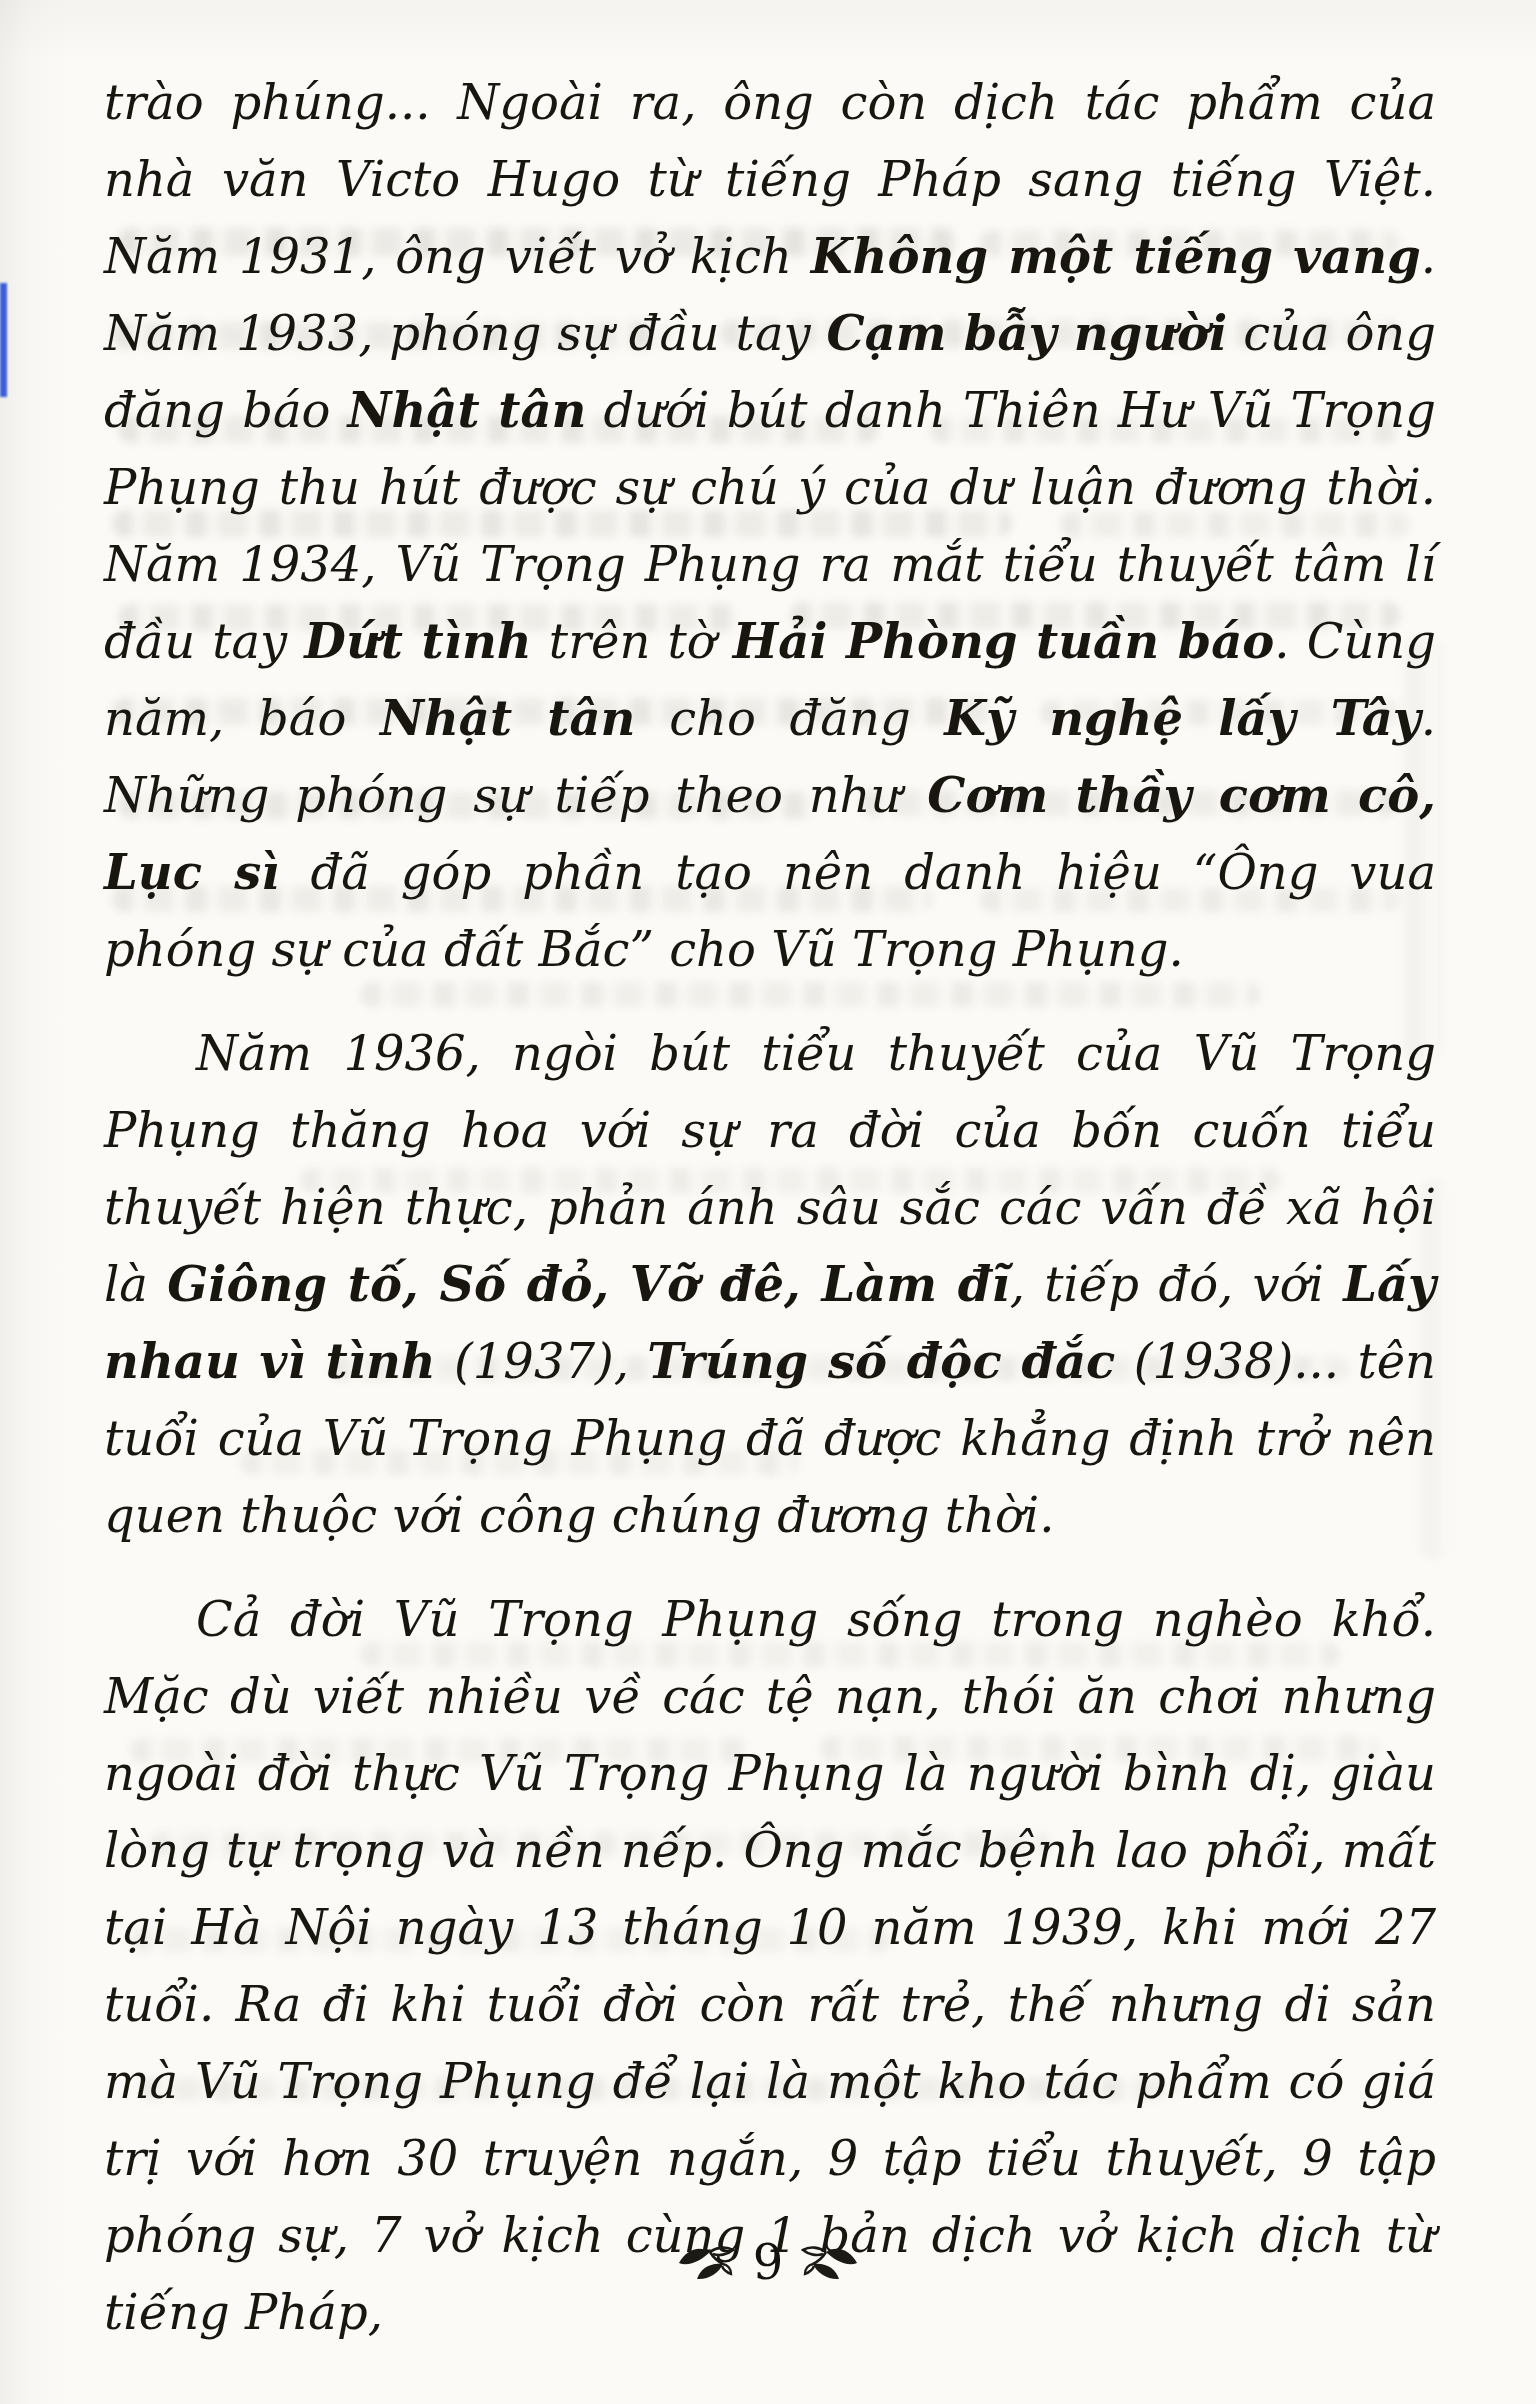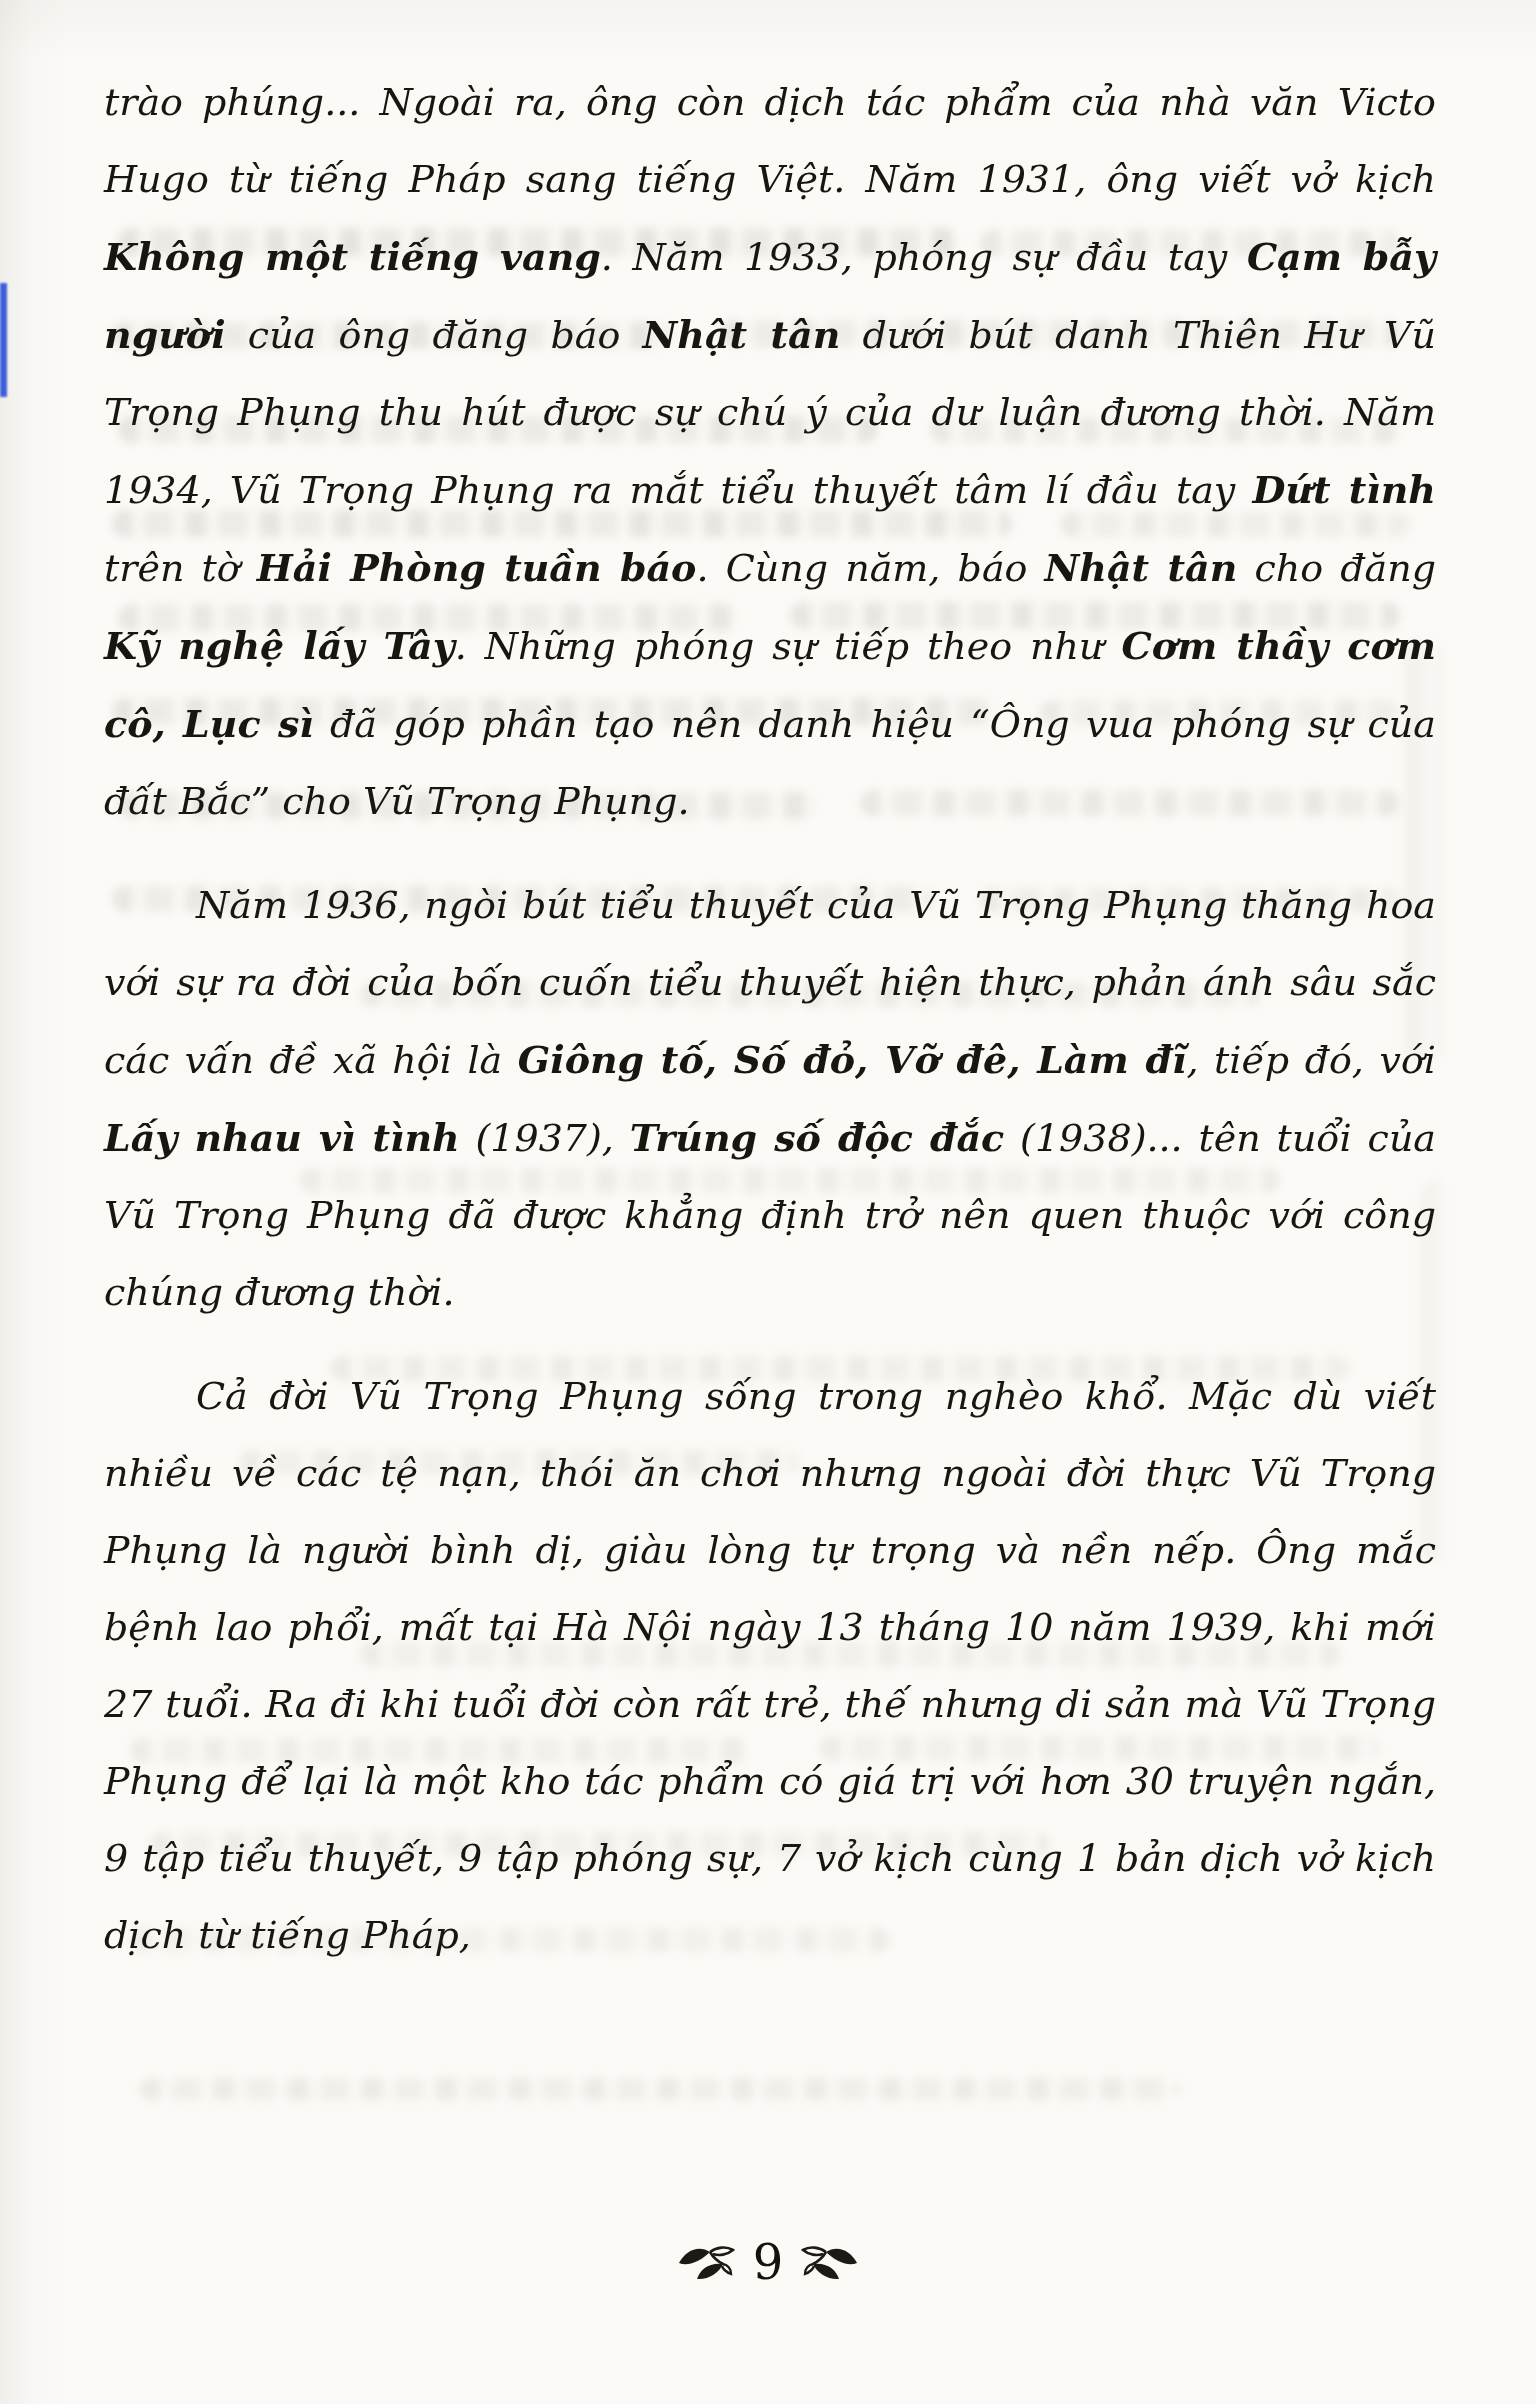--- a/index.html
+++ b/index.html
@@ -21,21 +21,21 @@
       linear-gradient(90deg, rgba(90,88,80,0.07) 0, rgba(90,88,80,0.02) 30px, rgba(0,0,0,0) 70px),
       linear-gradient(180deg, rgba(120,118,110,0.05) 0, rgba(0,0,0,0) 60px),
       #fbfaf6;
   }
   .text-block {
     position: absolute;
     left: 104px;
     top: 64px;
     width: 1332px;
     color: #18160f;
-    font-size: 38px;
+    font-size: 48px;
     line-height: 77px;
     font-style: italic;
     text-align: justify;
     z-index: 3;
   }
   .text-block p {
     margin: 0 0 27px 0;
   }
   .text-block p.indent {
     text-indent: 92px;

